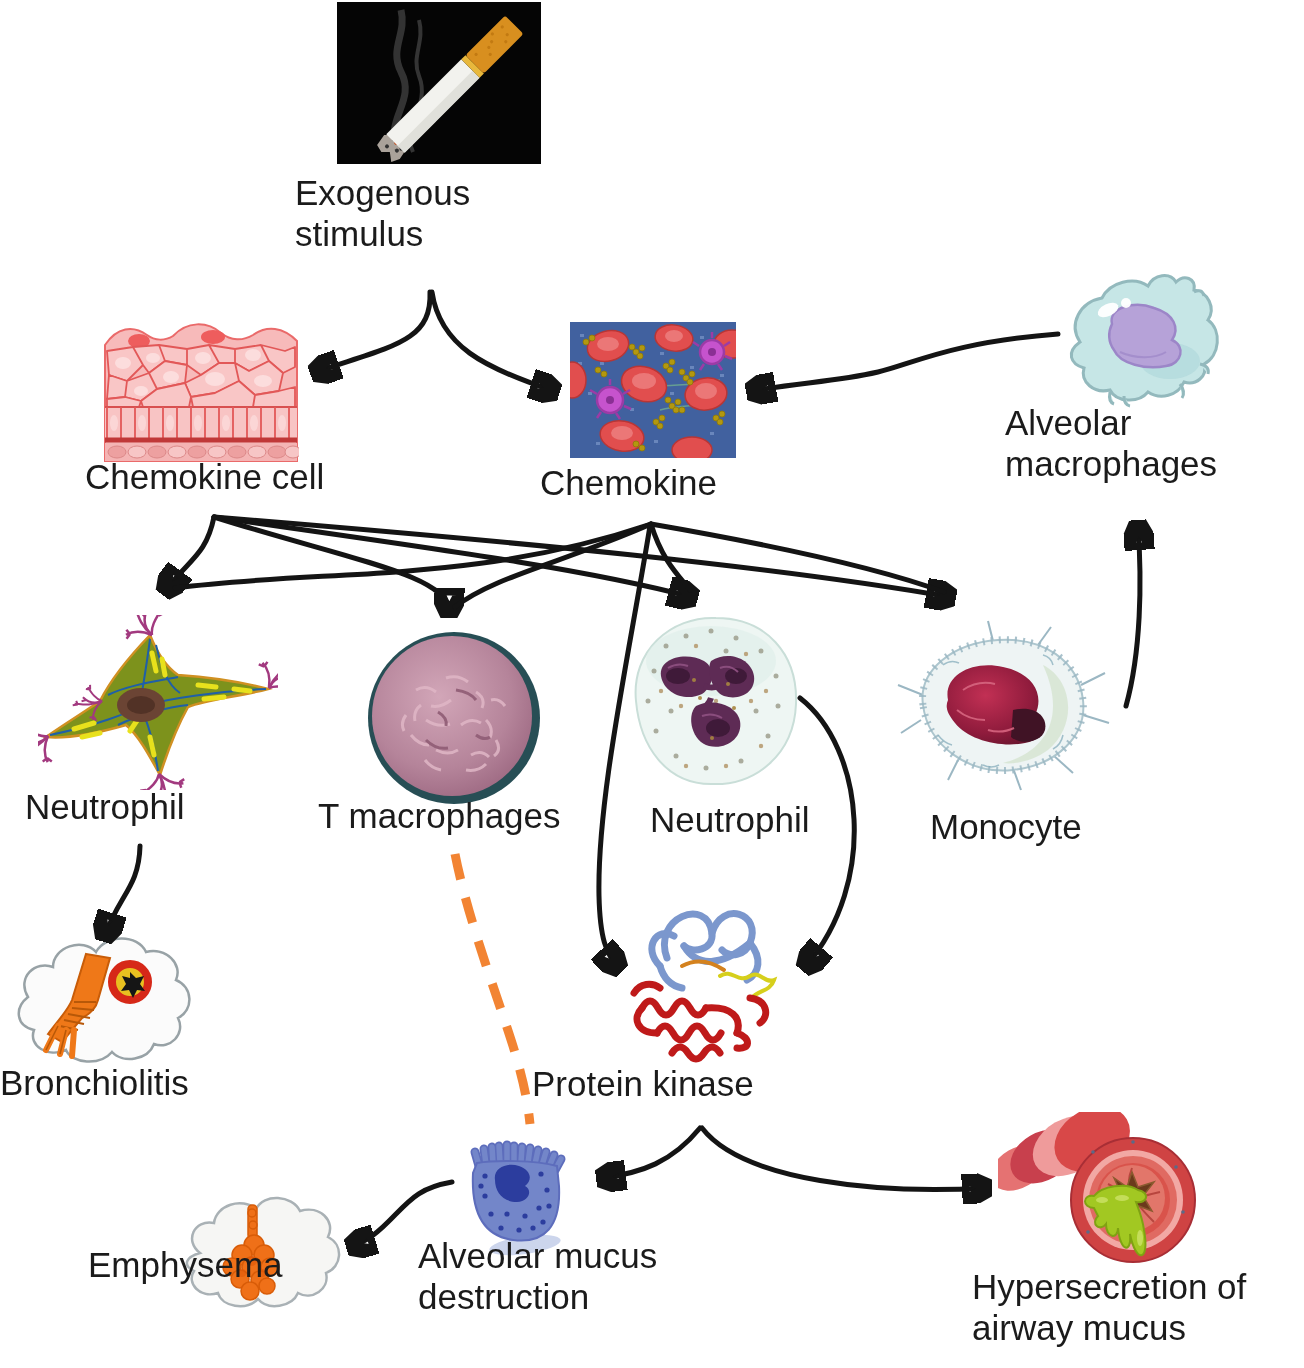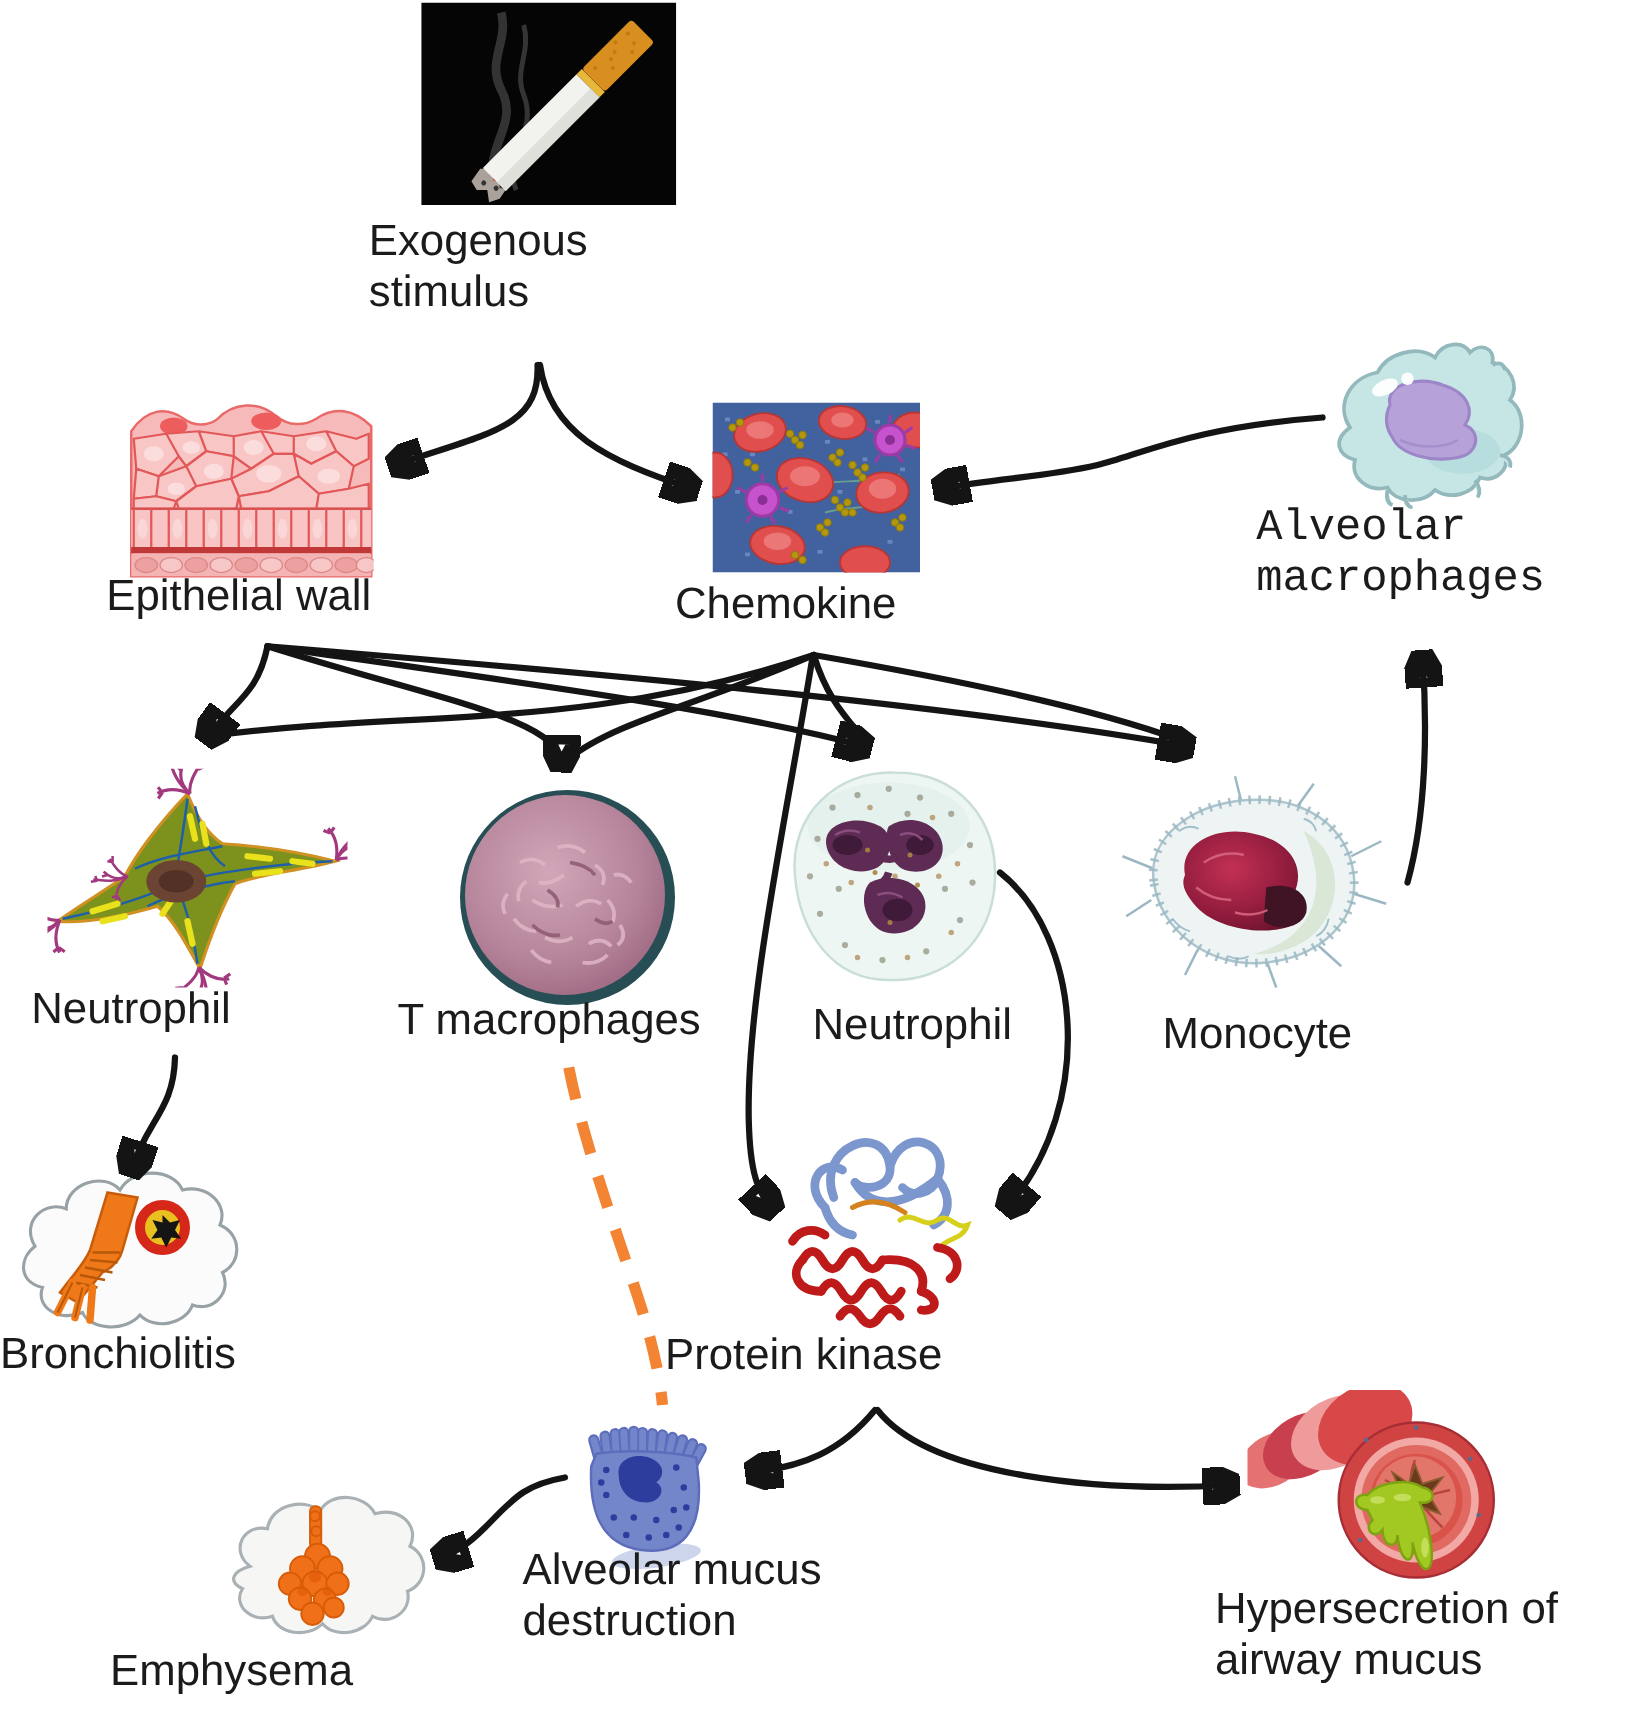--- a/index.html
+++ b/index.html
@@ -506,31 +506,31 @@
       <path d="M96 84 C84 82 84 96 96 96 L100 104 C92 112 102 120 108 112 C108 126 120 128 120 116 C122 140 134 142 132 122 C138 152 152 150 146 118 C144 104 140 96 138 90 C150 92 152 80 140 78 C128 70 104 74 96 84 Z" fill="#a2c822" stroke="#7fa212" stroke-width="2"></path>
       <g fill="#c8e060" opacity="0.9">
           <ellipse cx="104" cy="88" rx="6" ry="3"></ellipse>
           <ellipse cx="124" cy="86" rx="7" ry="3"></ellipse>
           <ellipse cx="142" cy="126" rx="3" ry="8"></ellipse>
         </g>
     </svg>
   </div>
 
   <div class="label" style="left:295px;top:172px;width:270px;">Exogenous stimulus</div>
-  <div class="label" style="left:85px;top:456px;width:262px;">Epithelial wall</div>
+  <div class="label" style="left:85px;top:456px;width:262px;">Chemokine cell</div>
   <div class="label" style="left:540px;top:462px;width:226px;">Chemokine</div>
-  <div class="label" style="left:1005px;top:402px;width:280px;font-family:Liberation Mono, monospace;">Alveolar macrophages</div>
+  <div class="label" style="left:1005px;top:402px;width:280px;">Alveolar macrophages</div>
   <div class="label" style="left:25px;top:786px;width:235px;">Neutrophil</div>
   <div class="label" style="left:318px;top:795px;width:272px;">T macrophages</div>
   <div class="label" style="left:650px;top:799px;width:235px;">Neutrophil</div>
   <div class="label" style="left:930px;top:806px;width:240px;">Monocyte</div>
   <div class="label" style="left:0px;top:1062px;width:245px;">Bronchiolitis</div>
   <div class="label" style="left:532px;top:1063px;width:285px;">Protein kinase</div>
   <div class="label" style="left:418px;top:1235px;width:275px;">Alveolar mucus destruction</div>
-  <div class="label" style="left:88px;top:1316px;width:250px;">Emphysema</div>
+  <div class="label" style="left:88px;top:1244px;width:250px;">Emphysema</div>
   <div class="label" style="left:972px;top:1266px;width:332px;">Hypersecretion of airway mucus</div>
 
   <svg id="arrow-layer" width="1304" height="1368" viewBox="0 0 1304 1368">
     <defs>
       <marker id="ah" viewBox="0 0 10 10" refX="8" refY="5" markerWidth="6" markerHeight="6" orient="auto">
         <path d="M0 0 L10 5 L0 10 Z" fill="#141414" stroke="none"></path>
       </marker>
     </defs>
     <path d="M 430 292 C 432 342 392 346 316 372" marker-end="url(#ah)"></path>
     <path d="M 432 292 C 440 346 484 368 554 391" marker-end="url(#ah)"></path>

